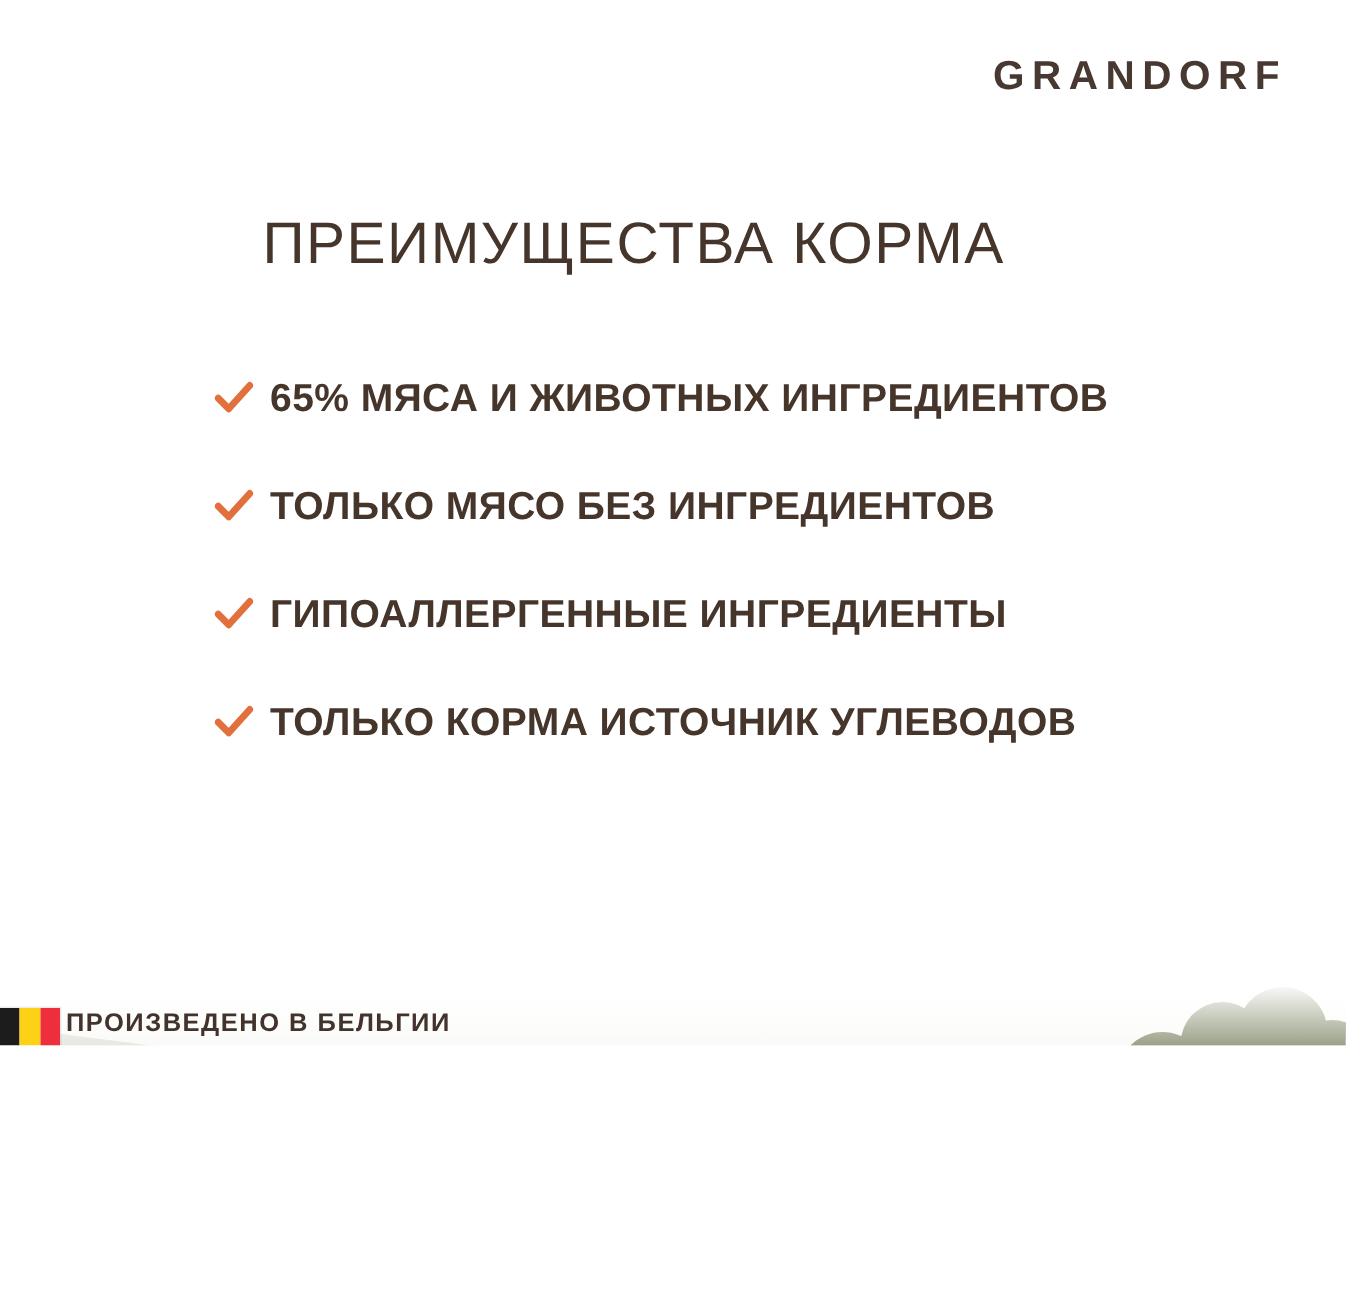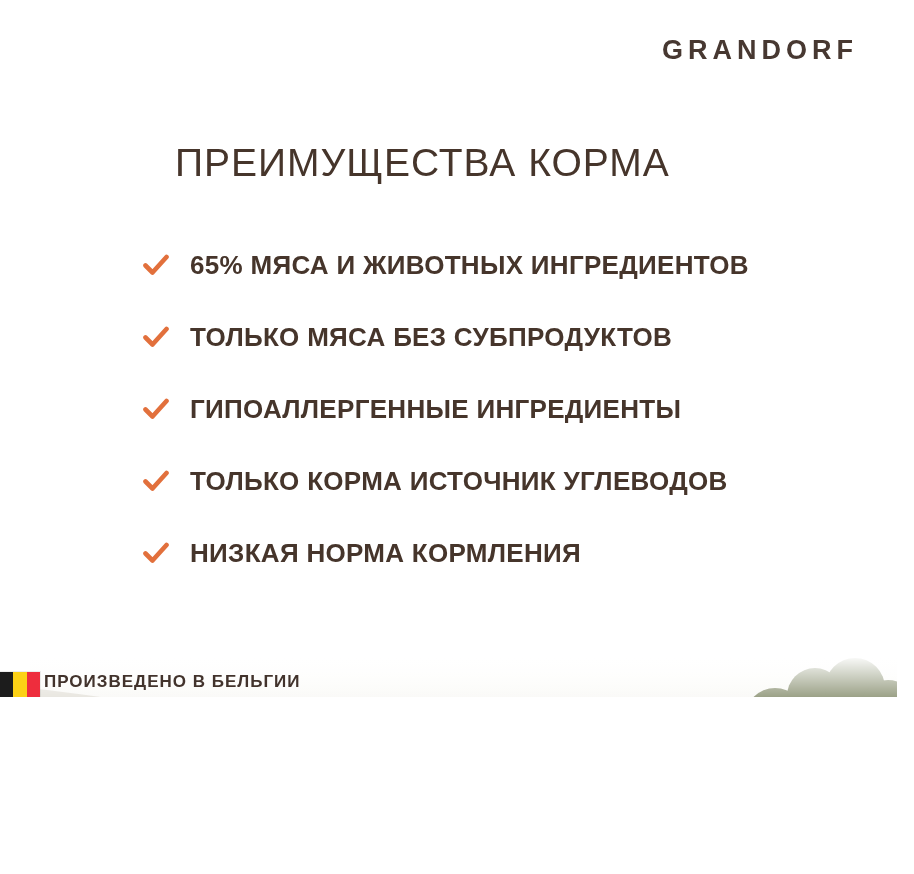--- a/index.html
+++ b/index.html
@@ -40,21 +40,21 @@
     position: absolute;
     left: 143px;
     top: 251px;
     margin: 0;
     padding: 0;
     list-style: none;
   }
   .benefit {
     display: flex;
     align-items: center;
-    gap: 21px;
+    gap: 11px;
     height: 28px;
     margin-bottom: 44px;
   }
   .benefit:last-child { margin-bottom: 0; }
   .check { width: 26px; height: 22px; flex: 0 0 auto; display: inline-block; }
   .benefit-label {
     font-size: 26px;
     font-weight: 700;
     letter-spacing: 0.3px;
     color: #46352b;
@@ -116,45 +116,37 @@
           </svg>
       </span>
       <span class="benefit-label">65% МЯСА И ЖИВОТНЫХ ИНГРЕДИЕНТОВ</span>
     </li>
     <li class="benefit">
       <span class="check">
         <svg viewBox="0 0 26 22">
             <path d="M2.5 11.5 L9.5 18.5 L23.5 3" fill="none" stroke="#e2703c" stroke-width="4.6" stroke-linecap="round" stroke-linejoin="round"></path>
           </svg>
       </span>
-      <span class="benefit-label">ТОЛЬКО МЯСА БЕЗ СУБПРОДУКТОВ</span>
+      <span class="benefit-label">ТОЛЬКО МЯСО БЕЗ ИНГРЕДИЕНТОВ</span>
     </li>
     <li class="benefit">
       <span class="check">
         <svg viewBox="0 0 26 22">
             <path d="M2.5 11.5 L9.5 18.5 L23.5 3" fill="none" stroke="#e2703c" stroke-width="4.6" stroke-linecap="round" stroke-linejoin="round"></path>
           </svg>
       </span>
       <span class="benefit-label">ГИПОАЛЛЕРГЕННЫЕ ИНГРЕДИЕНТЫ</span>
     </li>
     <li class="benefit">
       <span class="check">
         <svg viewBox="0 0 26 22">
             <path d="M2.5 11.5 L9.5 18.5 L23.5 3" fill="none" stroke="#e2703c" stroke-width="4.6" stroke-linecap="round" stroke-linejoin="round"></path>
           </svg>
       </span>
       <span class="benefit-label">ТОЛЬКО КОРМА ИСТОЧНИК УГЛЕВОДОВ</span>
-    </li>
-    <li class="benefit">
-      <span class="check">
-        <svg viewBox="0 0 26 22">
-            <path d="M2.5 11.5 L9.5 18.5 L23.5 3" fill="none" stroke="#e2703c" stroke-width="4.6" stroke-linecap="round" stroke-linejoin="round"></path>
-          </svg>
-      </span>
-      <span class="benefit-label">НИЗКАЯ НОРМА КОРМЛЕНИЯ</span>
     </li>
   </ul>
 
   <div class="landscape">
     <svg viewBox="0 0 867 206" preserveAspectRatio="none" aria-hidden="true">
       <defs>
         <linearGradient id="sky" x1="0" y1="0" x2="0" y2="1">
           <stop offset="0" stop-color="#fefefd"></stop>
           <stop offset="0.5" stop-color="#eeece4"></stop>
           <stop offset="1" stop-color="#e0ded1"></stop>

